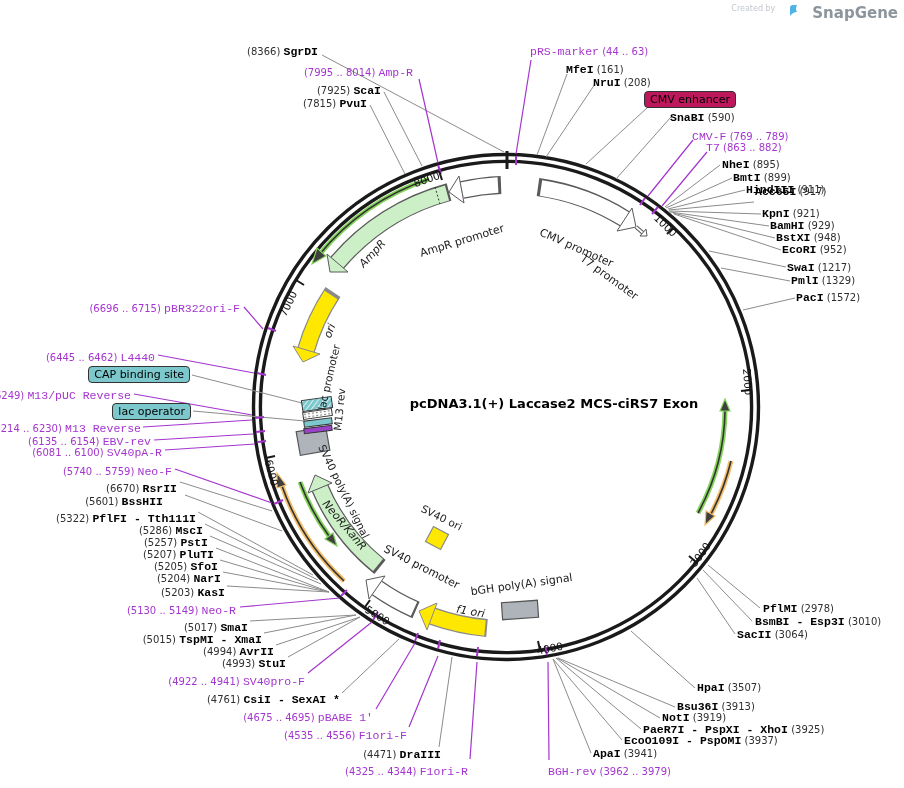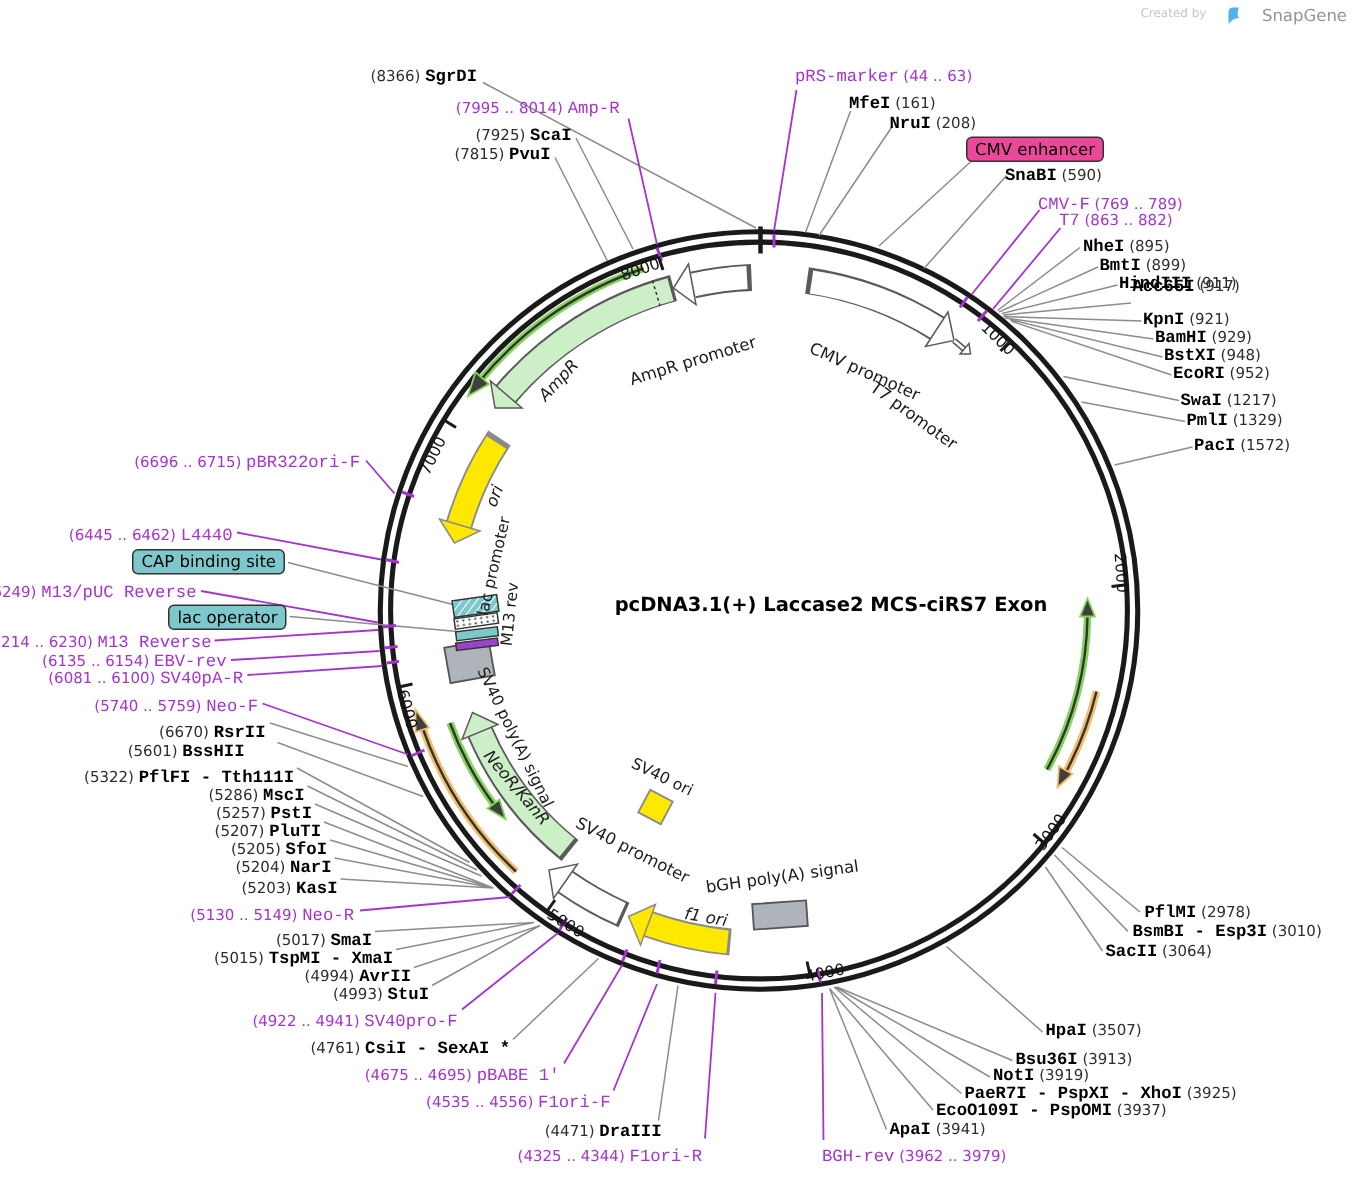--- a/index.html
+++ b/index.html
@@ -3,29 +3,29 @@
 <meta charset="utf-8">
 <style>
   html,body{margin:0;padding:0;background:#fff;}
   .stage{position:relative;width:904px;height:788px;background:#fff;overflow:hidden;
          font-family:"DejaVu Sans",sans-serif;}
   .stage svg.map{position:absolute;left:0;top:0;}
   .lab{position:absolute;white-space:nowrap;color:#2e2e2e;font-size:10px;line-height:13px;}
   .lab b{color:#000;font-size:11.5px;font-weight:bold;font-family:Liberation Mono, monospace;}
   .lab.pr{color:#A435CE;}
   .lab.pr b{color:#A435CE;font-weight:normal;font-size:11.5px;text-align:right;}
-  .bx{display:inline-block;border:1px solid #333;border-radius:4px;padding:0 5px;background:#ec4899;
+  .bx{display:inline-block;border:1px solid #333;border-radius:4px;padding:0 5px;background:#be185d;
       color:#000;font-size:11px;line-height:15px;}
   .bx.teal{background:#7CC8CC;}
   .ttl{position:absolute;left:306px;top:396px;width:400px;text-align:center;padding-left:48px;}
   .ttl .t1{font-weight:bold;font-size:13px;color:#000;}
   .ttl .t2{font-size:12px;color:#1a1a1a;}
   .wm{position:absolute;top:4px;right:6px;display:flex;align-items:flex-start;gap:13px;}
   .wm .cb{font-size:8px;color:#c3c8cd;}
-  .wm .sg{font-size:11px;color:#8d959c;font-weight:normal;}
+  .wm .sg{font-size:15px;color:#8d959c;font-weight:bold;}
   text{font-family:"DejaVu Sans",sans-serif;}
   .itxt{font-size:11px;fill:#1a1a1a;}
   .itxt.sm{font-size:10.5px;}
   .itxt.it{font-style:italic;}
   .tick{font-size:10.5px;fill:#111;}
 </style>
 </head>
 <body>
 
 <div class="stage">

